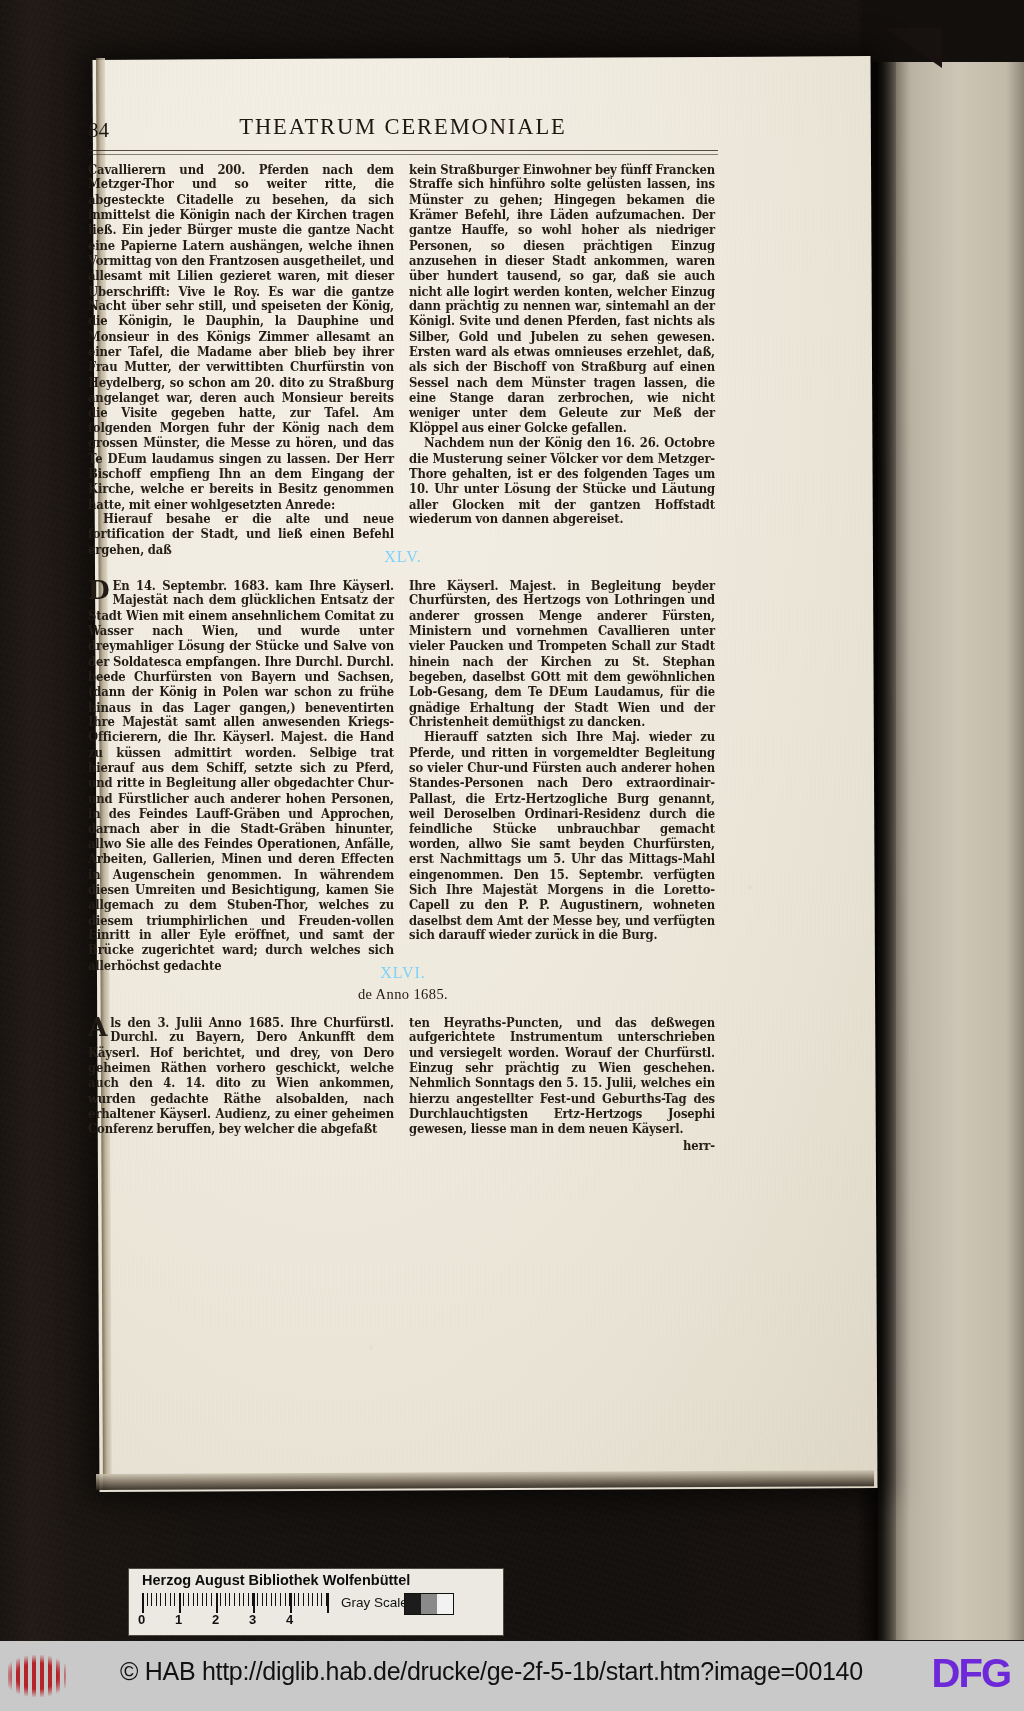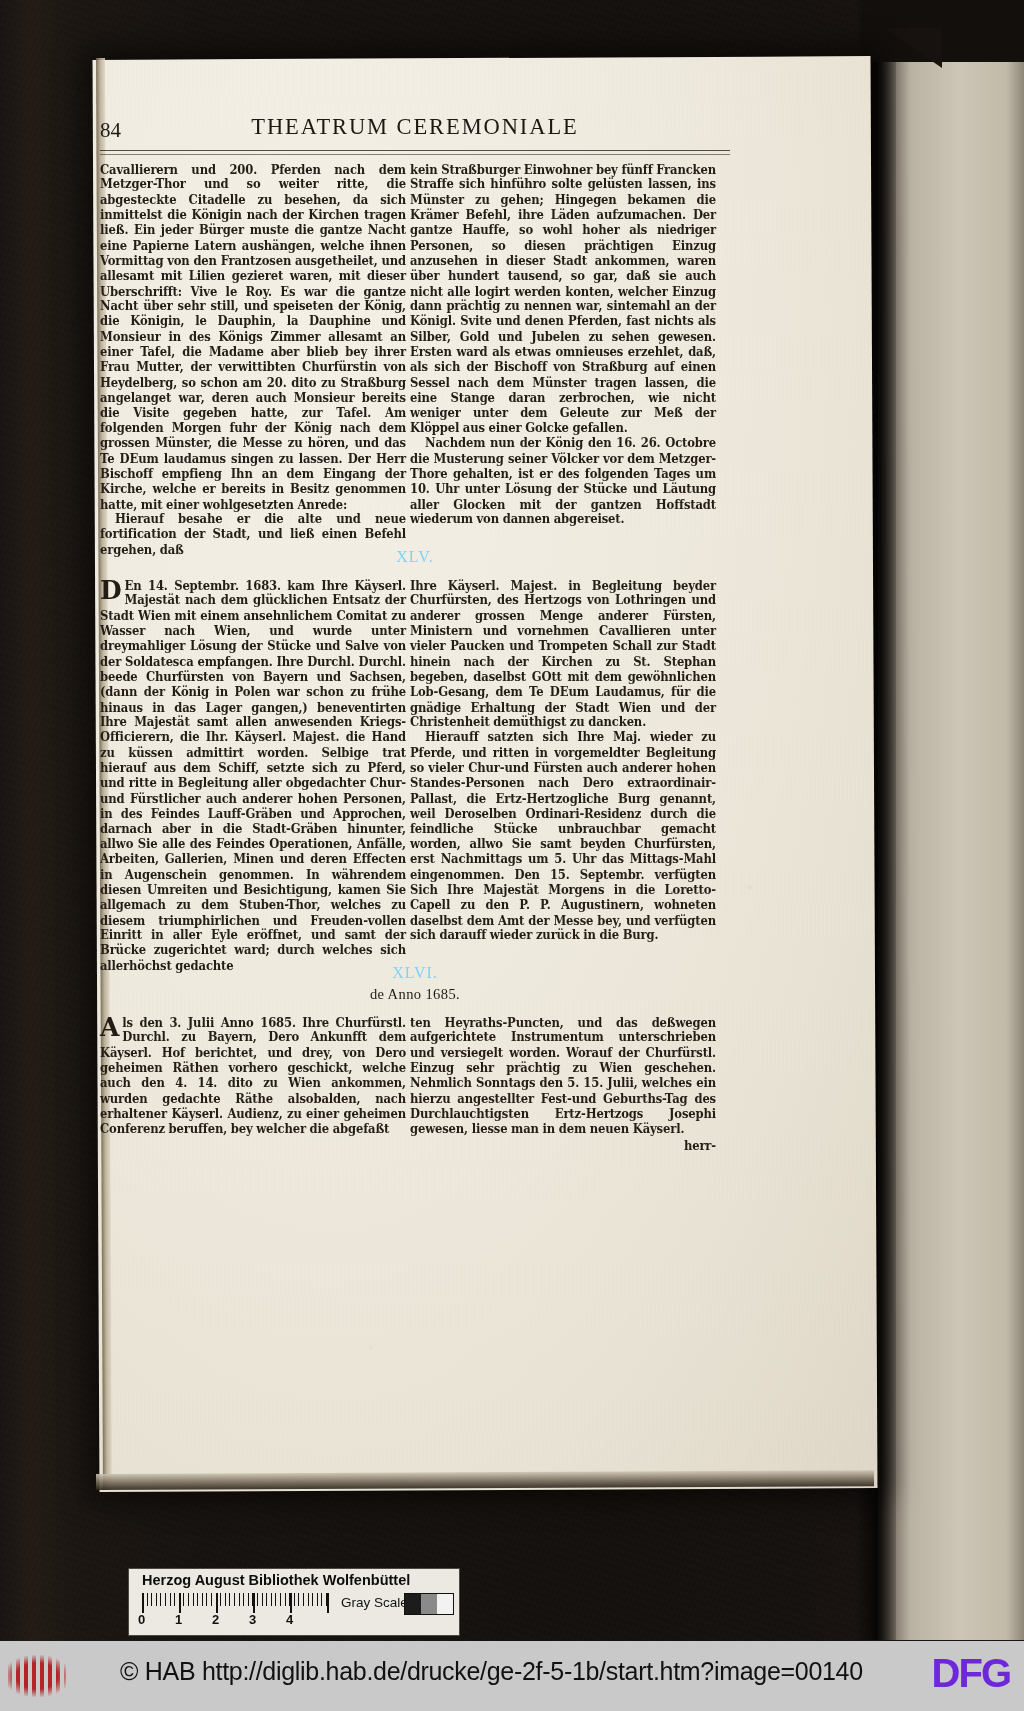--- a/index.html
+++ b/index.html
@@ -47,33 +47,33 @@
       repeating-linear-gradient(92deg, rgba(120,100,70,.035) 0 1px, rgba(0,0,0,0) 1px 4px);
   }
   .leaf-edge-l{position:absolute;left:96px;top:58px;width:9px;height:1432px;
     background:linear-gradient(90deg,#6a5c46 0%,#b7ab92 45%,#ddd6c6 100%);opacity:.85;
     transform:rotate(-0.28deg);transform-origin:left top;}
   .leaf-edge-b{position:absolute;left:96px;top:1474px;width:778px;height:16px;
     background:linear-gradient(180deg,#ccc4b1 0%,#6d6151 60%,#2a241c 100%);opacity:.9;
     transform:rotate(-0.28deg);transform-origin:left top;}
 
   
-  .type-area{position:absolute;left:100px;top:110px;width:630px;height:1130px;}
+  .type-area{position:absolute;left:88px;top:110px;width:630px;height:1130px;}
 
   .hdr{position:relative;height:40px;}
   .folio{position:absolute;left:0;top:8px;font-size:21px;color:#1f1a14;
     font-family:"Liberation Serif",serif;}
   .running-title{position:absolute;left:0;right:0;top:4px;text-align:center;
     font-size:22.5px;letter-spacing:1.9px;color:#1d1812;
     font-family:"Liberation Serif",serif;}
   .rule{position:absolute;left:0;top:40px;width:100%;height:0;
     border-top:1.6px solid #2a241c;opacity:.8;}
   .rule.thin{border-top-width:1px;opacity:.55;top:44px;}
 
-  .cols{display:flex;gap:4px;margin-top:12px;}
+  .cols{display:flex;gap:15px;margin-top:12px;}
   .col{width:306px;}
 
   .frk{
     font-family:"DejaVu Serif", serif;
     font-size:11.6px;line-height:14.35px;
     color:#241e17;
     text-align:justify;
     -webkit-font-feature-settings:"liga" 0;
     letter-spacing:-0.15px;
     word-spacing:-0.2px;
@@ -93,21 +93,21 @@
   .sec-title{text-align:center;font-family:"DejaVu Serif",serif;font-weight:700;
     font-size:15.2px;line-height:19px;color:#1d1711;letter-spacing:-0.2px;}
   .sec-sub{text-align:center;font-family:"Liberation Serif",serif;
     font-size:14.5px;color:#201a14;margin-top:1px;letter-spacing:.4px;}
   .catchword{text-align:right;font-family:"DejaVu Serif",serif;font-weight:600;
     font-size:11.6px;color:#241e17;margin-top:1px;}
 
   
   .refcard{position:absolute;left:128px;top:1568px;width:330px;height:66px;
     background:#ece9e3;border:1px solid #4c473f;
-    font-family:"Liberation Sans",sans-serif;}
+    font-family:"Liberation Sans",sans-serif;padding-left:44px;}
   .refcard .rc-title{position:absolute;left:13px;top:3px;font-size:14.5px;font-weight:bold;color:#0d0d0d;}
   .ruler{position:absolute;left:13px;top:24px;width:186px;height:20px;}
   .ruler .tickrow{position:absolute;left:0;top:0;width:100%;height:13px;
     background-image:repeating-linear-gradient(90deg,#111 0 1px,rgba(0,0,0,0) 1px 4.6px);}
   .ruler .bigtick{position:absolute;top:0;width:1.6px;height:20px;background:#111;}
   .rulernums{position:absolute;left:9px;top:43px;width:200px;height:18px;font-size:13px;font-weight:bold;color:#111;}
   .rulernums span{position:absolute;}
   .gs-label{position:absolute;left:212px;top:26px;font-size:13.5px;color:#111;}
   .gs-box{position:absolute;left:275px;top:24px;width:48px;height:20px;border:1px solid #111;display:flex;}
   .gs-box i{display:block;height:100%;}

